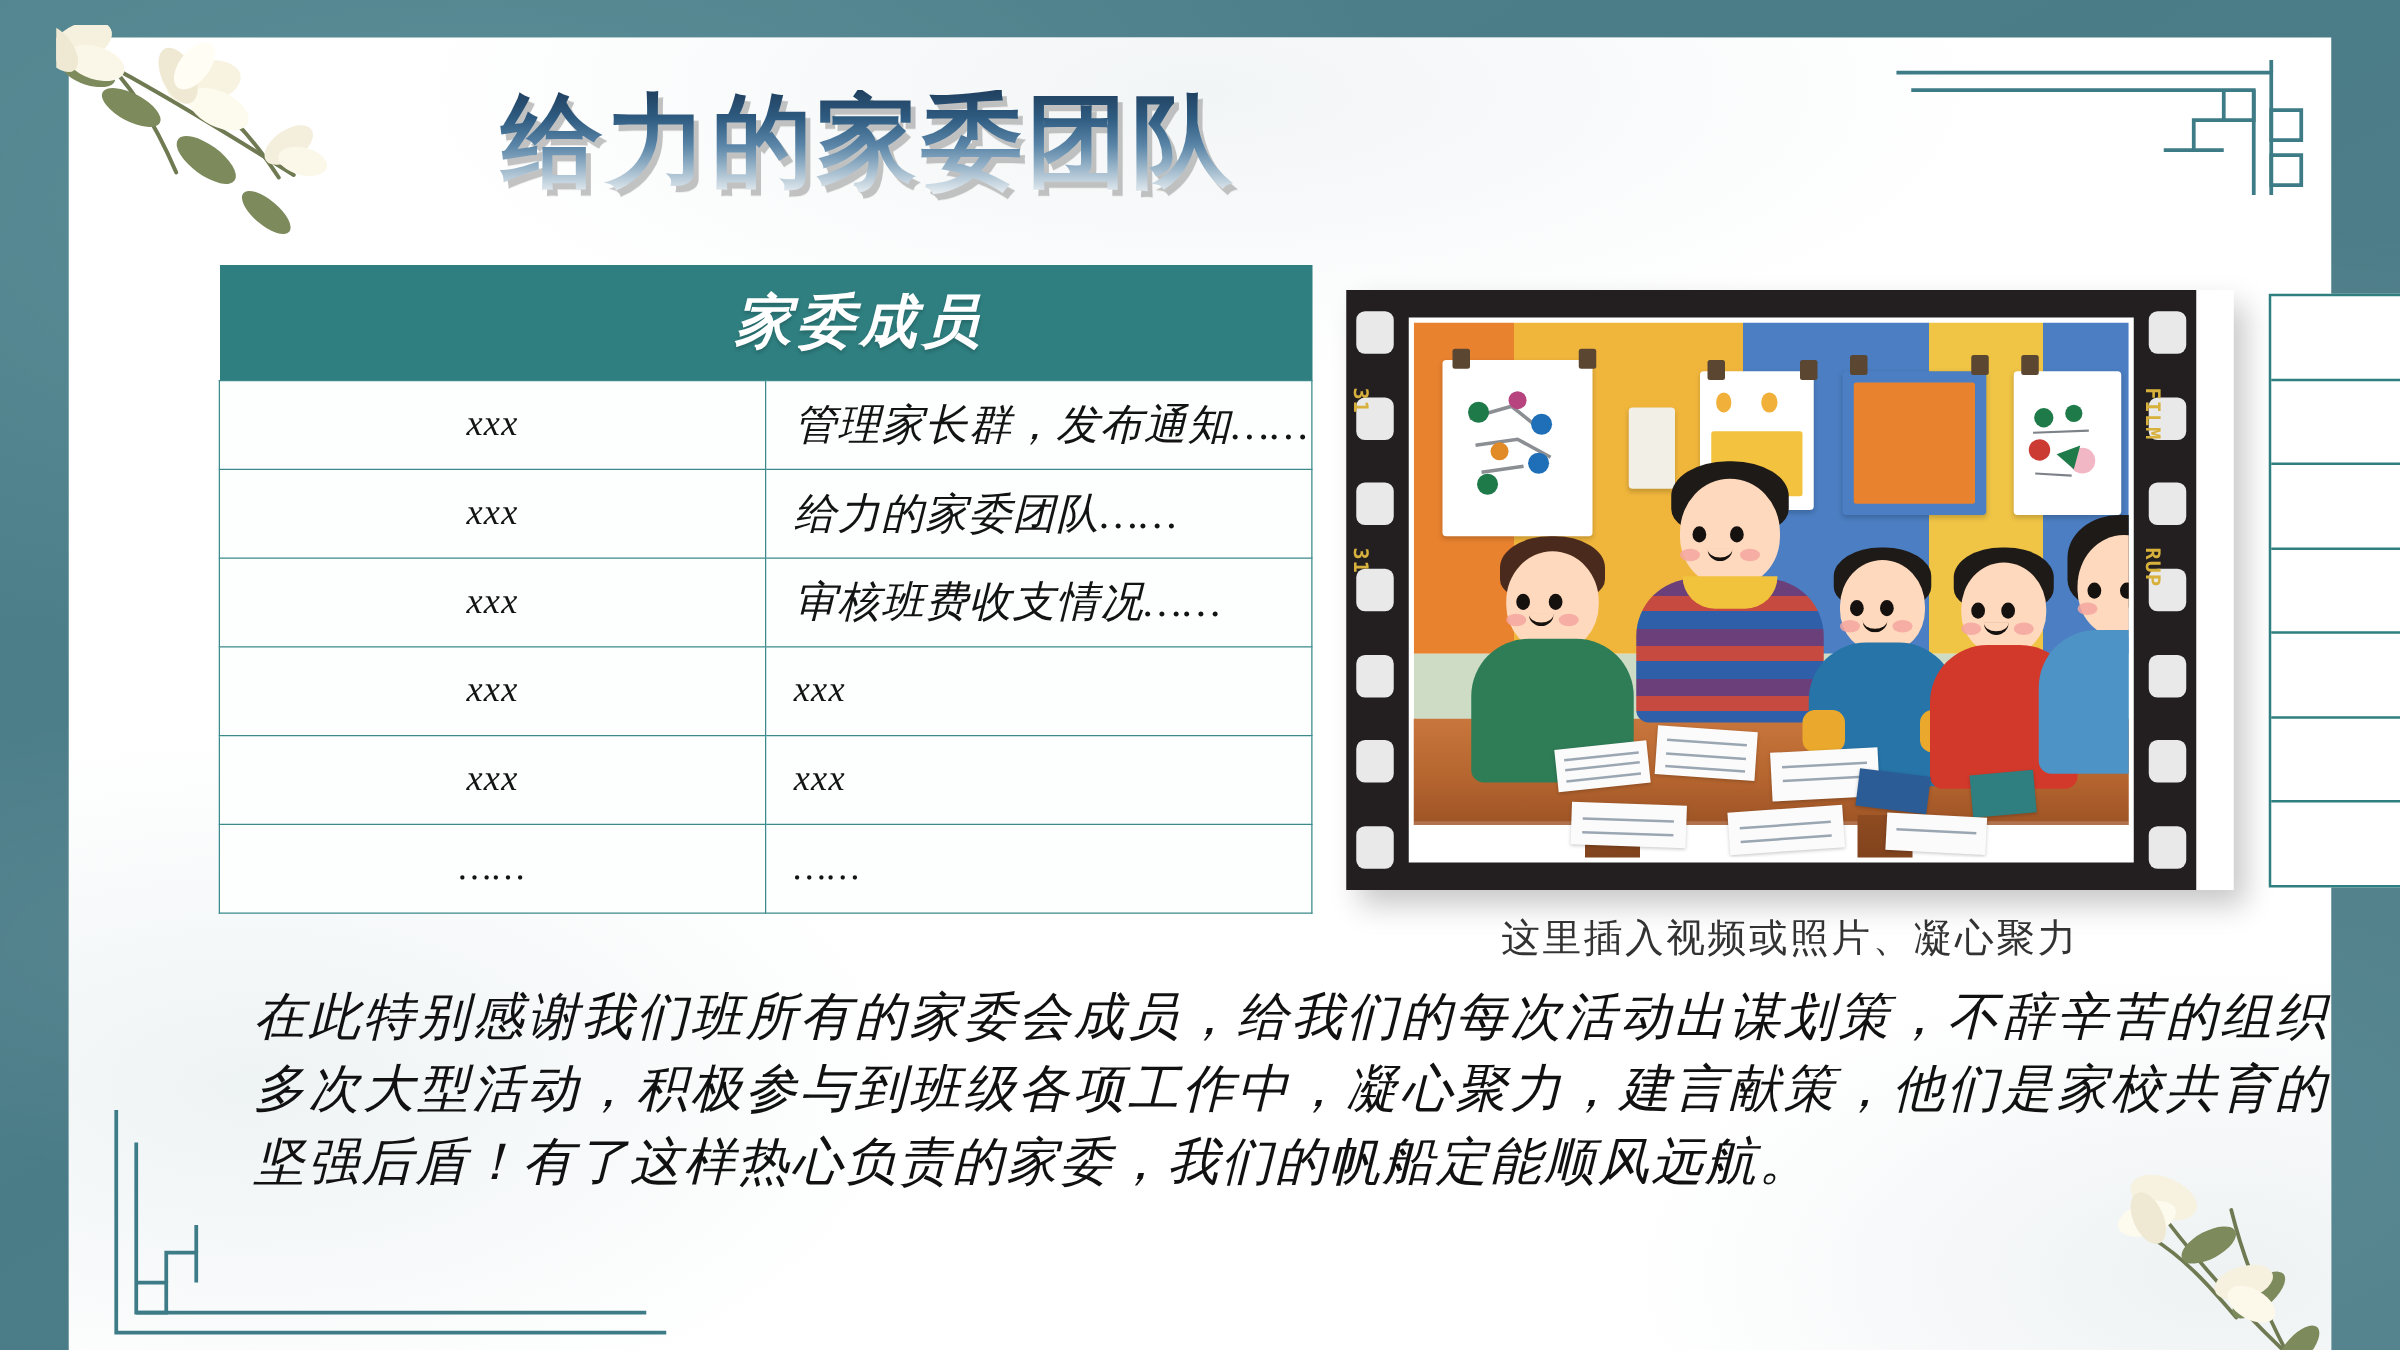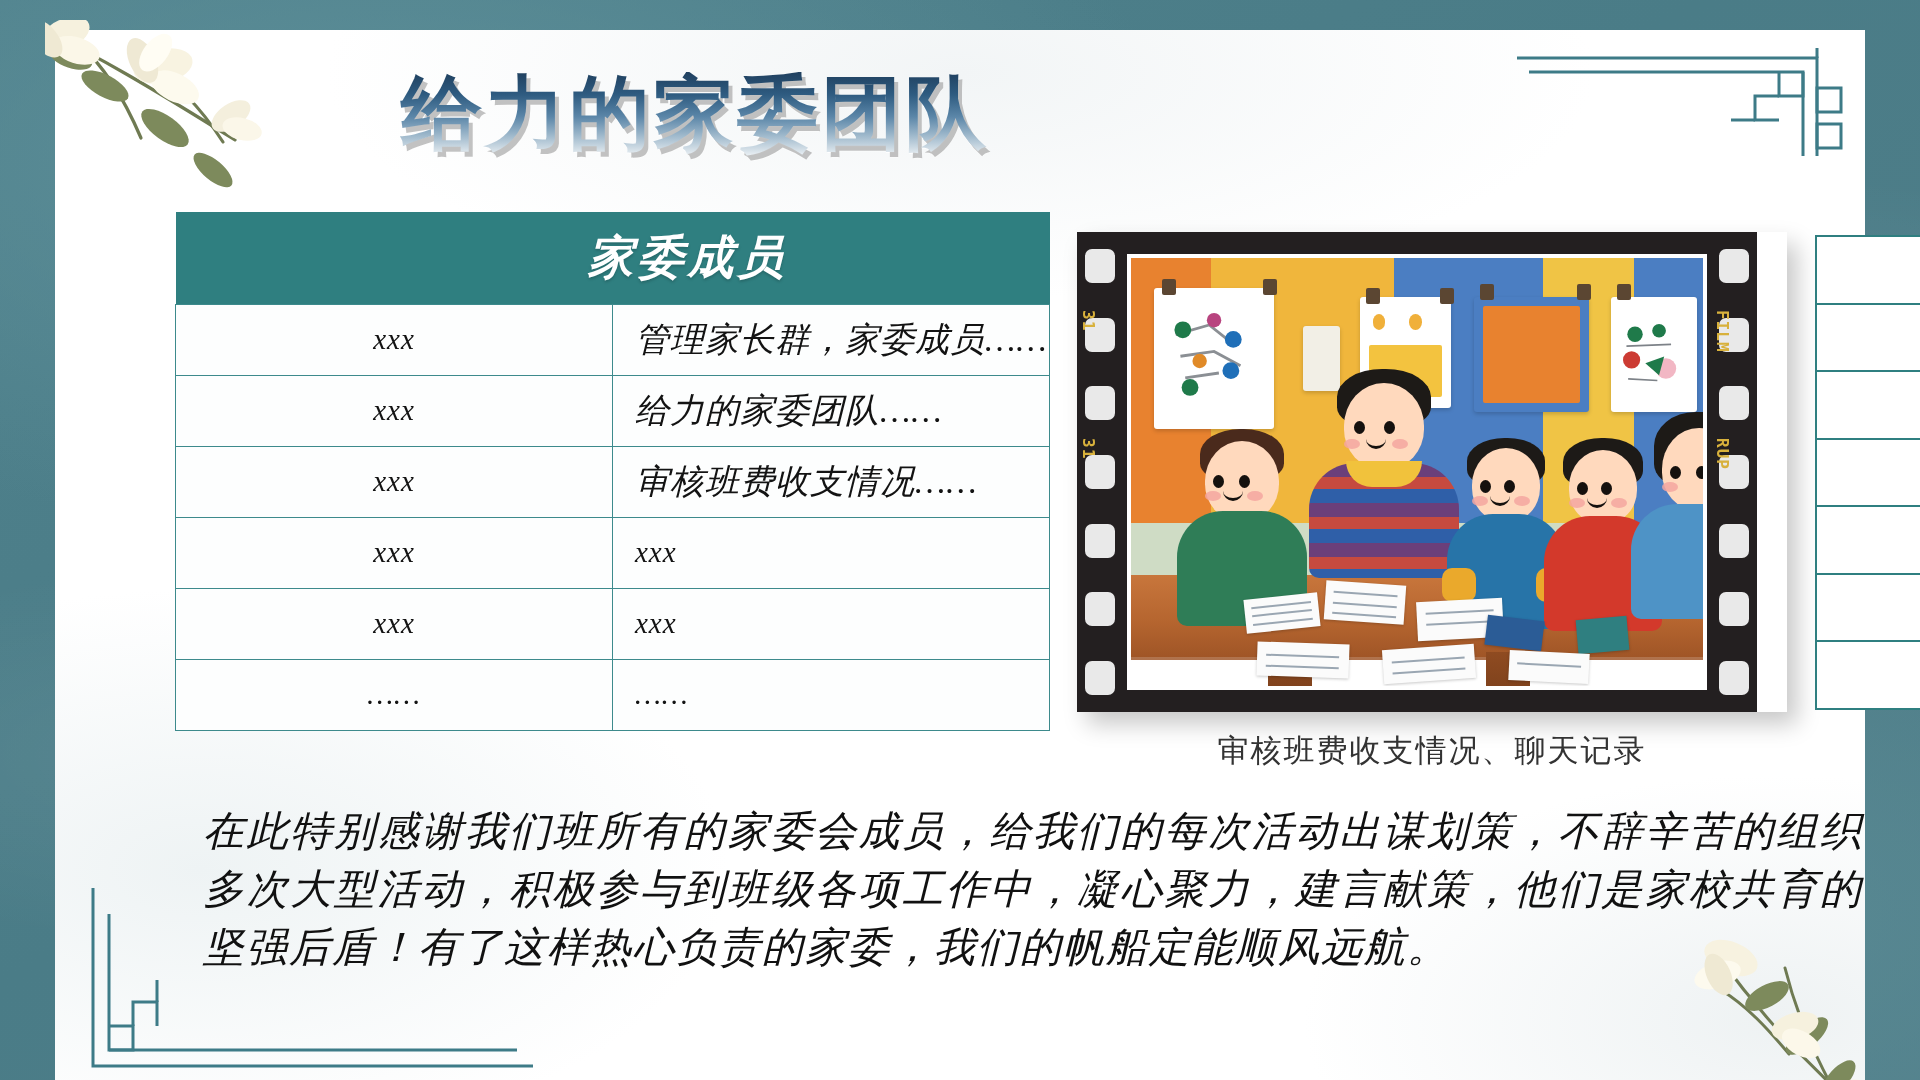--- a/index.html
+++ b/index.html
@@ -300,21 +300,21 @@
     text-align: center;
     font-family: "Liberation Serif", "DejaVu Serif", serif;
     font-size: 31px;
     color: #333333;
     letter-spacing: 2px;
   }
 
   
   #para {
     position: absolute;
-    left: 148px; top: 772px;
+    left: 148px; top: 754px;
     width: 1660px;
     font-family: "Liberation Serif", "DejaVu Serif", serif;
     font-size: 41px;
     line-height: 1.42;
     color: #111111;
     letter-spacing: 2px;
     text-align: justify;
     font-style: italic;
   }
 </style>
@@ -415,21 +415,21 @@
     <div id="table-wrap">
       <table class="roster">
         <thead>
           <tr>
             <th colspan="2">家委成员</th>
           </tr>
         </thead>
         <tbody id="roster-body">
             <tr>
               <td class="c-name">xxx</td>
-              <td class="c-duty">管理家长群，家委成员……</td>
+              <td class="c-duty">管理家长群，发布通知……</td>
             </tr>
             <tr>
               <td class="c-name">xxx</td>
               <td class="c-duty">给力的家委团队……</td>
             </tr>
             <tr>
               <td class="c-name">xxx</td>
               <td class="c-duty">审核班费收支情况……</td>
             </tr>
             <tr>
@@ -630,18 +630,18 @@
     <div id="blank-strip">
         <div class="cell"></div>
         <div class="cell"></div>
         <div class="cell"></div>
         <div class="cell"></div>
         <div class="cell"></div>
         <div class="cell"></div>
         <div class="cell"></div>
       </div>
 
-    <div id="caption">审核班费收支情况、聊天记录</div>
+    <div id="caption">这里插入视频或照片、凝心聚力</div>
 
     <div id="para">在此特别感谢我们班所有的家委会成员，给我们的每次活动出谋划策，不辞辛苦的组织多次大型活动，积极参与到班级各项工作中，凝心聚力，建言献策，他们是家校共育的坚强后盾！有了这样热心负责的家委，我们的帆船定能顺风远航。</div>
 
   </div>
 </div>
 
 </body></html>

